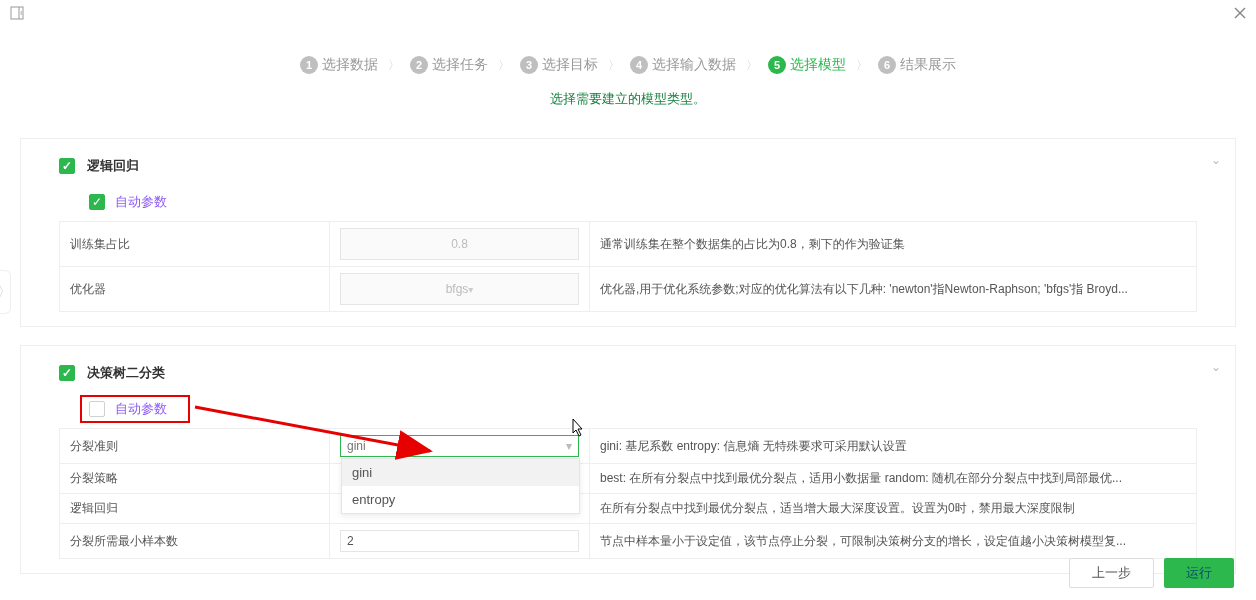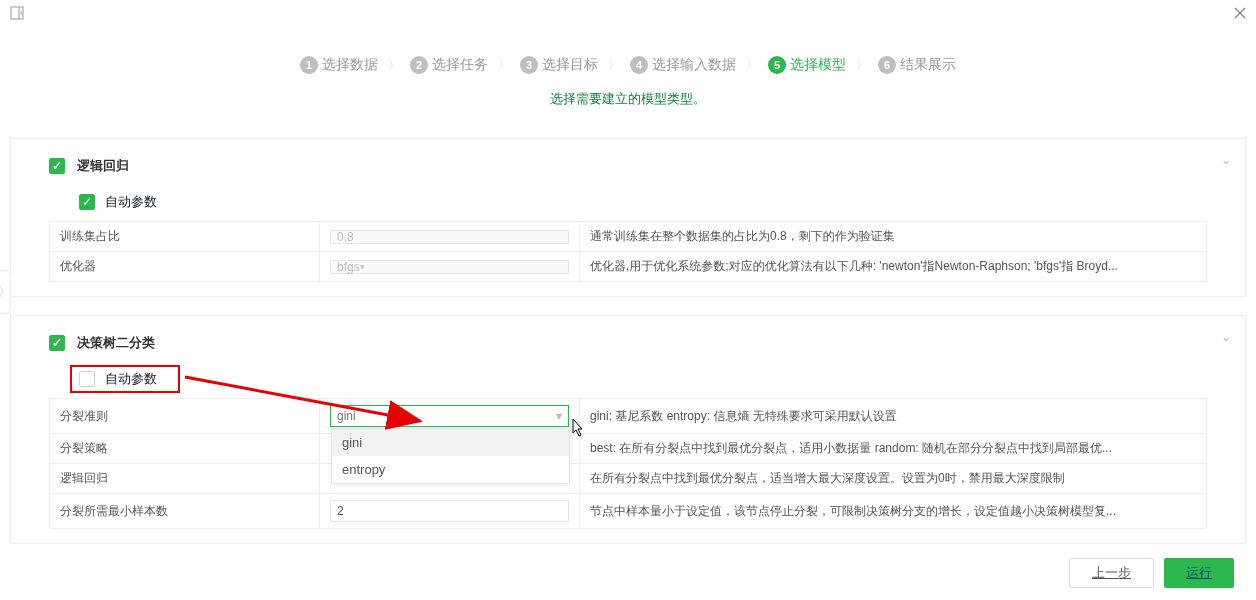--- a/index.html
+++ b/index.html
@@ -44,21 +44,21 @@
     margin-right: 4px;
     font-weight: bold;
   }
   .steps .step.active .num { background: #2db84e; }
   .steps .step.active { color: #2db84e; }
   .steps .step { display: inline-flex; align-items: center; cursor: pointer; }
   .steps .chev { color: #ccc; padding: 0 6px; font-size: 12px;}
 
   .subtitle { text-align: center; color: #15803d; font-size: 13px; margin-top: 16px; }
 
-  .panels { padding: 0 10px; margin-top: 30px; position: relative; border-radius: 32px;}
+  .panels { padding: 0 20px; margin-top: 30px; position: relative; border-radius: 32px;}
 
   .panel {
     border: 1px solid #eee;
     margin-bottom: 18px;
     padding: 18px 38px 14px 38px;
     position: relative;
   }
   .panel-head {
     display: flex; align-items: center; gap: 12px;
     font-weight: bold;
@@ -74,43 +74,43 @@
   .chk.checked { background: #2db84e; }
   .chk.checked::after {
     content: "✓"; color: #fff; font-size: 12px; line-height: 1;
   }
   .chk.unchecked { border-color: #d0d0d0; background:#fff;}
   .panel .collapse-btn {
     position: absolute; right: 14px; top: 14px;
     color: #bbb; cursor: pointer; font-size: 12px;
   }
 
-  .auto-row { display: flex; align-items: center; gap: 10px; margin: 18px 0 10px 30px; font-size: 13px; color:#0f172a;}
+  .auto-row { display: flex; align-items: center; gap: 10px; margin: 18px 0 10px 30px; font-size: 13px; color:#8b5cf6;}
 
   .grid {
     display: grid;
     grid-template-columns: 270px 260px 1fr;
     border-left: 1px solid #eee;
     border-top: 1px solid #eee;
     margin-left: 0px;
   }
   .grid > div {
     border-right: 1px solid #eee;
     border-bottom: 1px solid #eee;
     padding: 6px 10px;
     font-size: 12px;
     color: #555;
     min-height: 30px;
     display: flex; align-items: center;
     white-space: nowrap; overflow: hidden; text-overflow: ellipsis;
   }
   .grid .dis-input {
-    width: 100%; height: 14px; border: 1px solid #e5e5e5; background:#fafafa;
+    width: 100%; height: 32px; border: 1px solid #e5e5e5; background:#fafafa;
     color:#bbb; padding: 0 6px; font-size:12px;
-    display:flex; align-items:center; justify-content:flex-start;
+    display:flex; align-items:center; justify-content:center;
   }
   .grid .dis-input .arrow { color:#ccc; font-size:10px;}
   .grid .act-input {
     width: 100%; height: 22px; border: 1px solid #2db84e; background:#fff;
     color:#666; padding: 0 6px; font-size:12px;
     display:flex; align-items:center; justify-content:space-between;
   }
   .grid .act-input input { border:none; outline:none; width:100%; font-size:12px; color:#bbb;}
   .grid .plain-input {
     width: 100%; height: 22px; border: 1px solid #e5e5e5; background:#fff;
@@ -141,21 +141,21 @@
     position: absolute; z-index: 70; font-size: 18px; color:#000; pointer-events:none;
   }
 
   .footer {
     position: absolute; bottom: 12px; right: 22px;
     display: flex; gap: 10px;
   }
   .footer .btn {
     height: 30px; padding: 0 22px;
     display:inline-flex; align-items:center; justify-content:center;
-    font-size: 13px; cursor:pointer; border-radius:2px;text-decoration:underline;
+    font-size: 13px; cursor:pointer; border-radius:2px;
   }
   .btn.prev { border:1px solid #ddd; background:#fff; color:#555;}
   .btn.run { background:#2db84e; color:#0c4a6e;}
 
   .nav-handle {
     position: absolute; left: -1px; top: 270px;
     width: 12px; height: 44px;
     background: #fff;
     border: 1px solid #eee; border-left:none;
     border-radius: 0 6px 6px 0;

